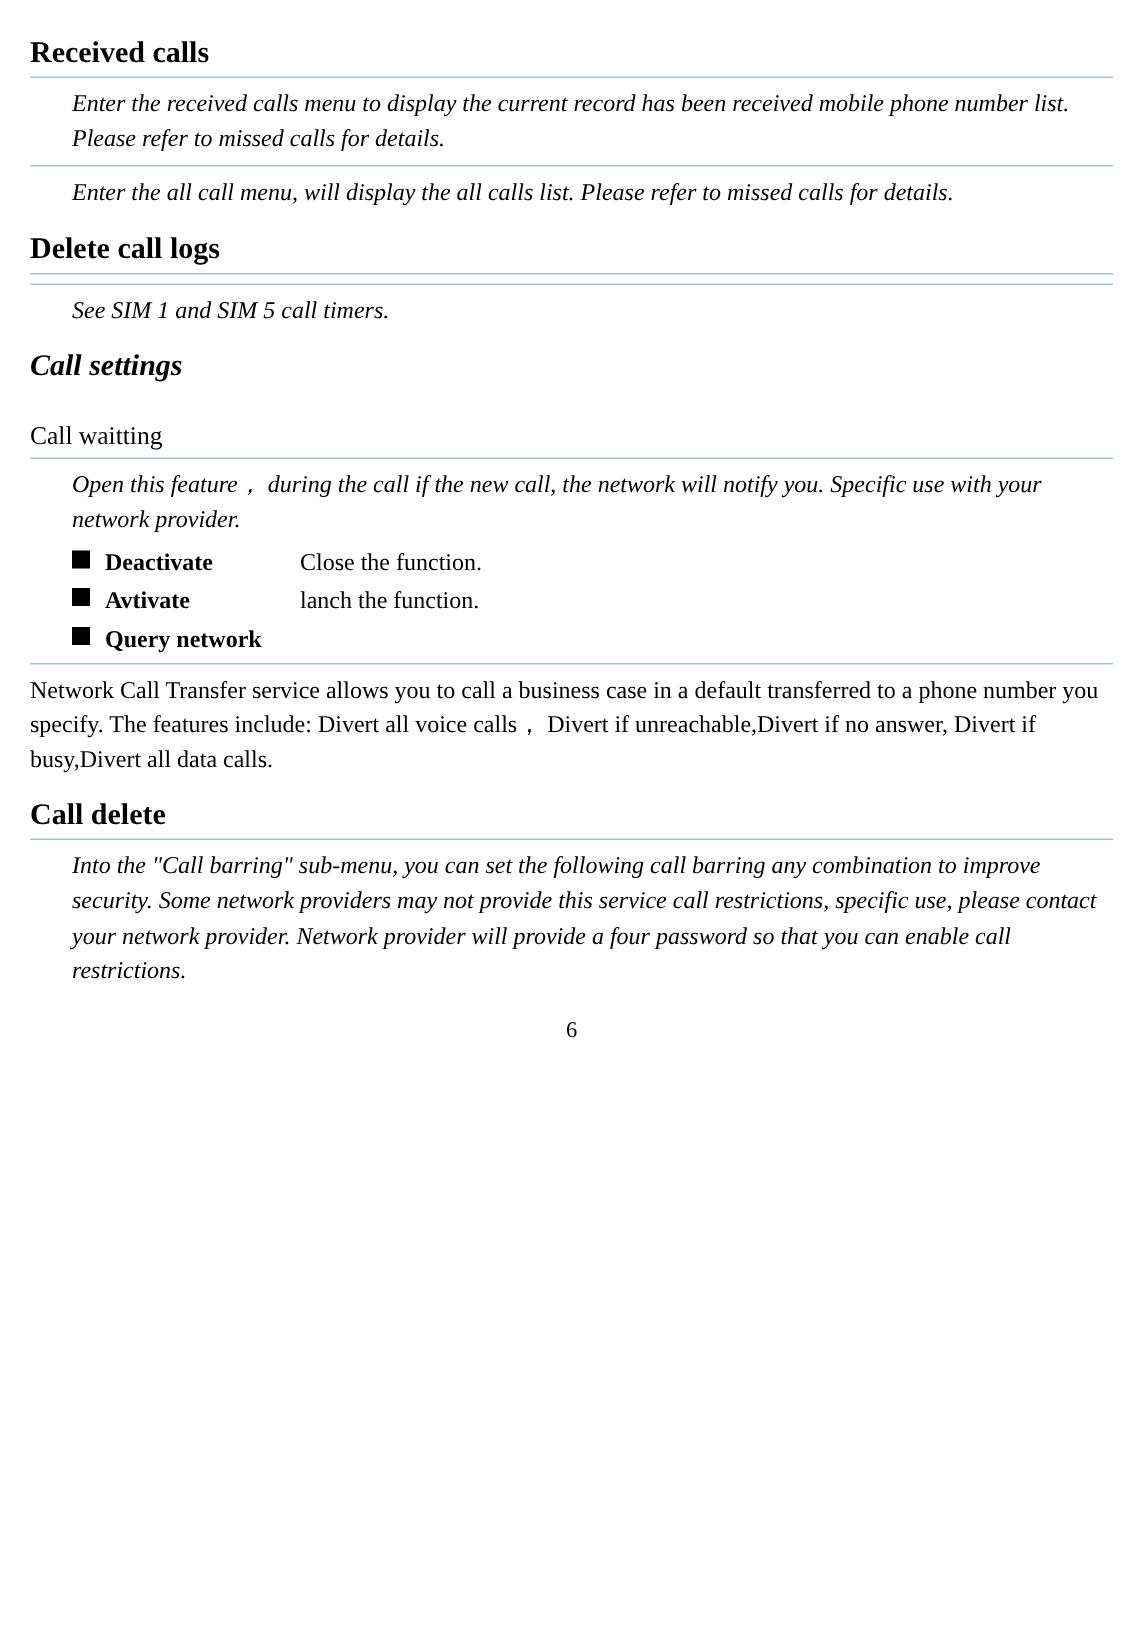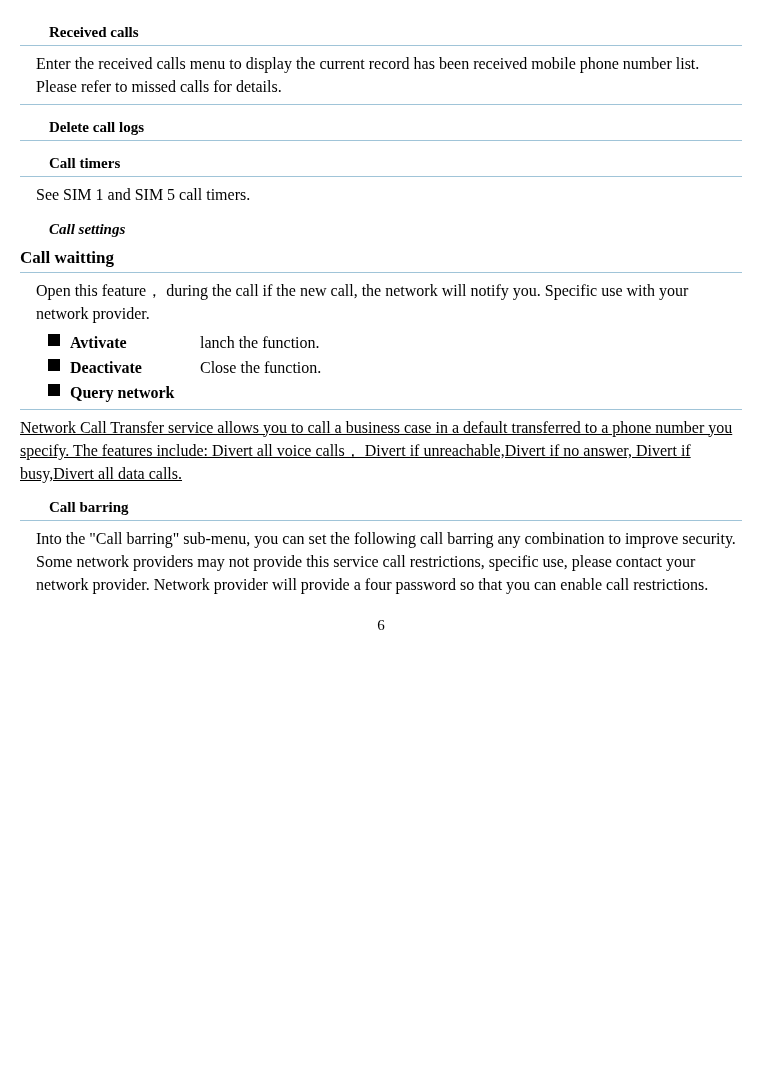--- a/index.html
+++ b/index.html
@@ -13,43 +13,42 @@
       min-height: 1086px;
       background: #ffffff;
       font-family: Times New Roman, serif;
       font-size: 16px;
       color: #000000;
       padding: 10px 20px 20px 20px;
     }
 
     .section-heading {
       font-weight: bold;
-      font-size: 15px;
+      font-size: 20px;
       margin-top: 14px;
       margin-bottom: 2px;
-      margin-left: 29px;
     }
 
     .divider {
       border: none;
       border-top: 1px solid #a0c4d8;
       margin: 4px 0 6px 0;
     }
 
     .section-body {
-      margin-left: 16px;
+      margin-left: 28px;
       margin-bottom: 6px;
       line-height: 1.45;
+      font-style: italic;
     }
 
     .section-body-full {
       margin-left: 0;
       margin-bottom: 6px;
       line-height: 1.45;
-      text-decoration: underline;
     }
 
     .bullet-list {
       margin-left: 28px;
       margin-top: 4px;
       list-style: none;
     }
 
     .bullet-list li {
       display: flex;
@@ -78,80 +77,80 @@
       display: inline-block;
     }
 
     .page-number {
       text-align: center;
       margin-top: 20px;
       font-size: 15px;
     }
 
     .subsection-heading {
-      font-weight: bold;
+      font-weight: normal;
       font-size: 17px;
-      margin-top: 10px;
+      margin-top: 25px;
       margin-bottom: 2px;
     }
   </style>
 </head>
 <body>
 
 <div>
   <div class="section-heading">Received calls</div>
   <hr class="divider">
   <div class="section-body">Enter the received calls menu to display the current record has been received mobile phone number list. Please refer to missed calls for details.</div>
 </div>
 
 <div>
   <hr class="divider">
+  <div class="section-body">Enter the all call menu, will display the all calls list. Please refer to missed calls for details.</div>
 </div>
 
 <div>
   <div class="section-heading">Delete call logs</div>
   <hr class="divider">
 </div>
 
 <div>
-  <div class="section-heading">Call timers</div>
   <hr class="divider">
   <div class="section-body">See SIM 1 and SIM 5 call timers.</div>
 </div>
 
 <div style="margin-top: 10px; font-style: italic;">
   <div class="section-heading">Call settings</div>
 </div>
 
 <div>
   <div class="subsection-heading">Call waitting</div>
   <hr class="divider">
   <div class="section-body">Open this feature，  during the call if the new call, the network will notify you. Specific use with your network provider.</div>
   <ul class="bullet-list">
     <li>
       <span class="bullet-square"></span>
-      <span class="bullet-term">Avtivate</span>
-      <span class="bullet-desc">lanch the function.</span>
+      <span class="bullet-term">Deactivate</span>
+      <span class="bullet-desc">Close the function.</span>
     </li>
     <li>
       <span class="bullet-square"></span>
-      <span class="bullet-term">Deactivate</span>
-      <span class="bullet-desc">Close the function.</span>
+      <span class="bullet-term">Avtivate</span>
+      <span class="bullet-desc">lanch the function.</span>
     </li>
     <li>
       <span class="bullet-square"></span>
       <span class="bullet-term">Query network</span>
     </li>
   </ul>
 </div>
 
 <div>
   <hr class="divider">
   <div class="section-body-full" style="margin-left: 0;">Network Call Transfer service allows you to call a business case in a default transferred to a phone number you specify. The features include: Divert all voice calls，  Divert if unreachable,Divert if no answer, Divert if busy,Divert all data calls.</div>
 </div>
 
 <div>
-  <div class="section-heading">Call barring</div>
+  <div class="section-heading">Call delete</div>
   <hr class="divider">
   <div class="section-body">Into the "Call barring" sub-menu, you can set the following call barring any combination to improve security. Some network providers may not provide this service call restrictions, specific use, please contact your network provider. Network provider will provide a four password so that you can enable call restrictions.</div>
 </div>
 
 <div class="page-number">6</div>
 
 </body></html>

